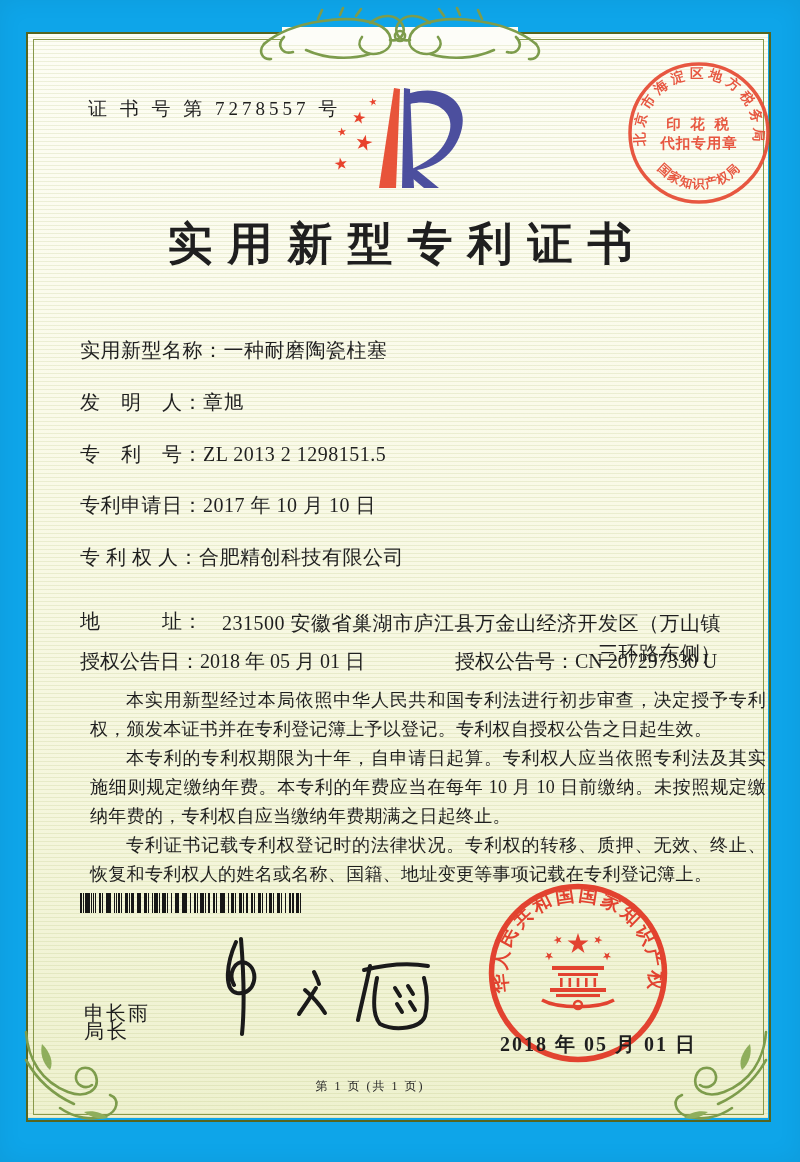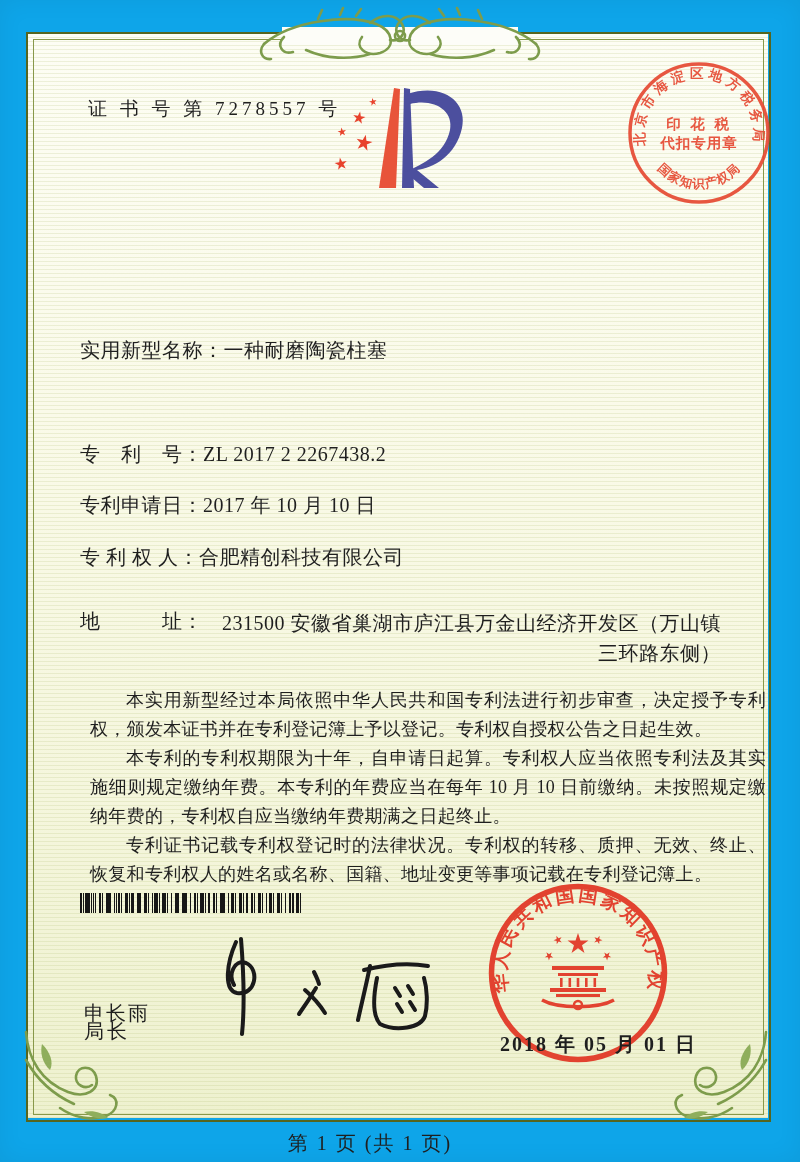--- a/index.html
+++ b/index.html
@@ -38,21 +38,21 @@
   .paras p{margin:0;text-indent:2em;}
   .barcode{position:absolute;left:80px;top:893px;width:222px;height:20px;
       background:
         repeating-linear-gradient(90deg,#161616 0 2px,transparent 2px 3px,#161616 3px 4px,transparent 4px 7px,#161616 7px 10px,transparent 10px 11px,#161616 11px 12px,transparent 12px 15px,#161616 15px 16px,transparent 16px 19px),
         repeating-linear-gradient(90deg,transparent 0 5px,#161616 5px 7px,transparent 7px 13px,#161616 13px 14px,transparent 14px 23px);}
   .signer-title{position:absolute;left:84px;top:1018px;font-size:20px;letter-spacing:3px;}
   .signer-name{position:absolute;left:84px;top:1000px;font-size:20px;letter-spacing:2px;}
   .signature{position:absolute;left:198px;top:932px;}
   .seal{position:absolute;left:487px;top:882px;opacity:0.95;}
   .seal-date{position:absolute;left:500px;top:1031px;font-size:20px;letter-spacing:2px;font-weight:600;}
-  .footer{position:absolute;left:0;right:60px;top:1130px;text-align:center;font-size:20px;letter-spacing:2px;}
+  .footer{position:absolute;left:0;right:60px;top:1078px;text-align:center;font-size:12px;letter-spacing:2px;}
 </style>
 </head>
 <body>
 
 <svg width="0" height="0" style="position:absolute">
   <defs>
     <path id="star" d="M0,-1 L0.2245,-0.309 L0.951,-0.309 L0.3633,0.118 L0.5878,0.809 L0,0.382 L-0.5878,0.809 L-0.3633,0.118 L-0.951,-0.309 L-0.2245,-0.309 Z"></path>
   </defs>
 </svg>
 
@@ -125,37 +125,45 @@
     <text font-size="13.5" font-weight="700" fill="#e64a33" letter-spacing="4.5">
       <textPath href="#taxTop" startOffset="50%" text-anchor="middle">北京市海淀区地方税务局</textPath>
     </text>
     <text x="75" y="71" text-anchor="middle" font-size="14.5" font-weight="700" fill="#e64a33" letter-spacing="3">印 花 税</text>
     <text x="75" y="90" text-anchor="middle" font-size="14.5" font-weight="700" fill="#e64a33" letter-spacing="1">代扣专用章</text>
     <text font-size="12.5" font-weight="700" fill="#e64a33" letter-spacing="1">
       <textPath href="#taxBot" startOffset="50%" text-anchor="middle">国家知识产权局</textPath>
     </text>
   </svg>
 
+  <h1 class="title">实用新型专利证书</h1>
 
   <div class="frow r1">
     <span class="flabel">实用新型名称：</span><span class="fvalue">一种耐磨陶瓷柱塞</span>
   </div>
+  <div class="frow r2">
+    <span class="flabel">发　明　人：</span><span class="fvalue">章旭</span>
+  </div>
   <div class="frow r3">
-    <span class="flabel">专　利　号：</span><span class="fvalue">ZL 2017 2 2267438.2</span>
+    <span class="flabel">专　利　号：</span><span class="fvalue">ZL 2013 2 1298151.5</span>
   </div>
   <div class="frow r4">
     <span class="flabel">专利申请日：</span><span class="fvalue">2017 年 10 月 10 日</span>
   </div>
   <div class="frow r5">
     <span class="flabel">专 利 权 人：</span><span class="fvalue">合肥精创科技有限公司</span>
   </div>
   <div class="frow r6">
     <span class="flabel">地　　　址：</span><span class="fvalue">231500 安徽省巢湖市庐江县万金山经济开发区（万山镇三环路东侧）</span>
   </div>
 
+  <div class="grant">
+    <span>授权公告日：</span><span>2018 年 05 月 01 日</span>
+    <span class="g2"><span>授权公告号：</span><span>CN 207297330 U</span></span>
+  </div>
 
   <div class="paras">
     <p>本实用新型经过本局依照中华人民共和国专利法进行初步审查，决定授予专利权，颁发本证书并在专利登记簿上予以登记。专利权自授权公告之日起生效。</p>
     <p>本专利的专利权期限为十年，自申请日起算。专利权人应当依照专利法及其实施细则规定缴纳年费。本专利的年费应当在每年 10 月 10 日前缴纳。未按照规定缴纳年费的，专利权自应当缴纳年费期满之日起终止。</p>
     <p>专利证书记载专利权登记时的法律状况。专利权的转移、质押、无效、终止、恢复和专利权人的姓名或名称、国籍、地址变更等事项记载在专利登记簿上。</p>
   </div>
 
   <div class="barcode"></div>
 
   <div class="signer-title">局长</div>

